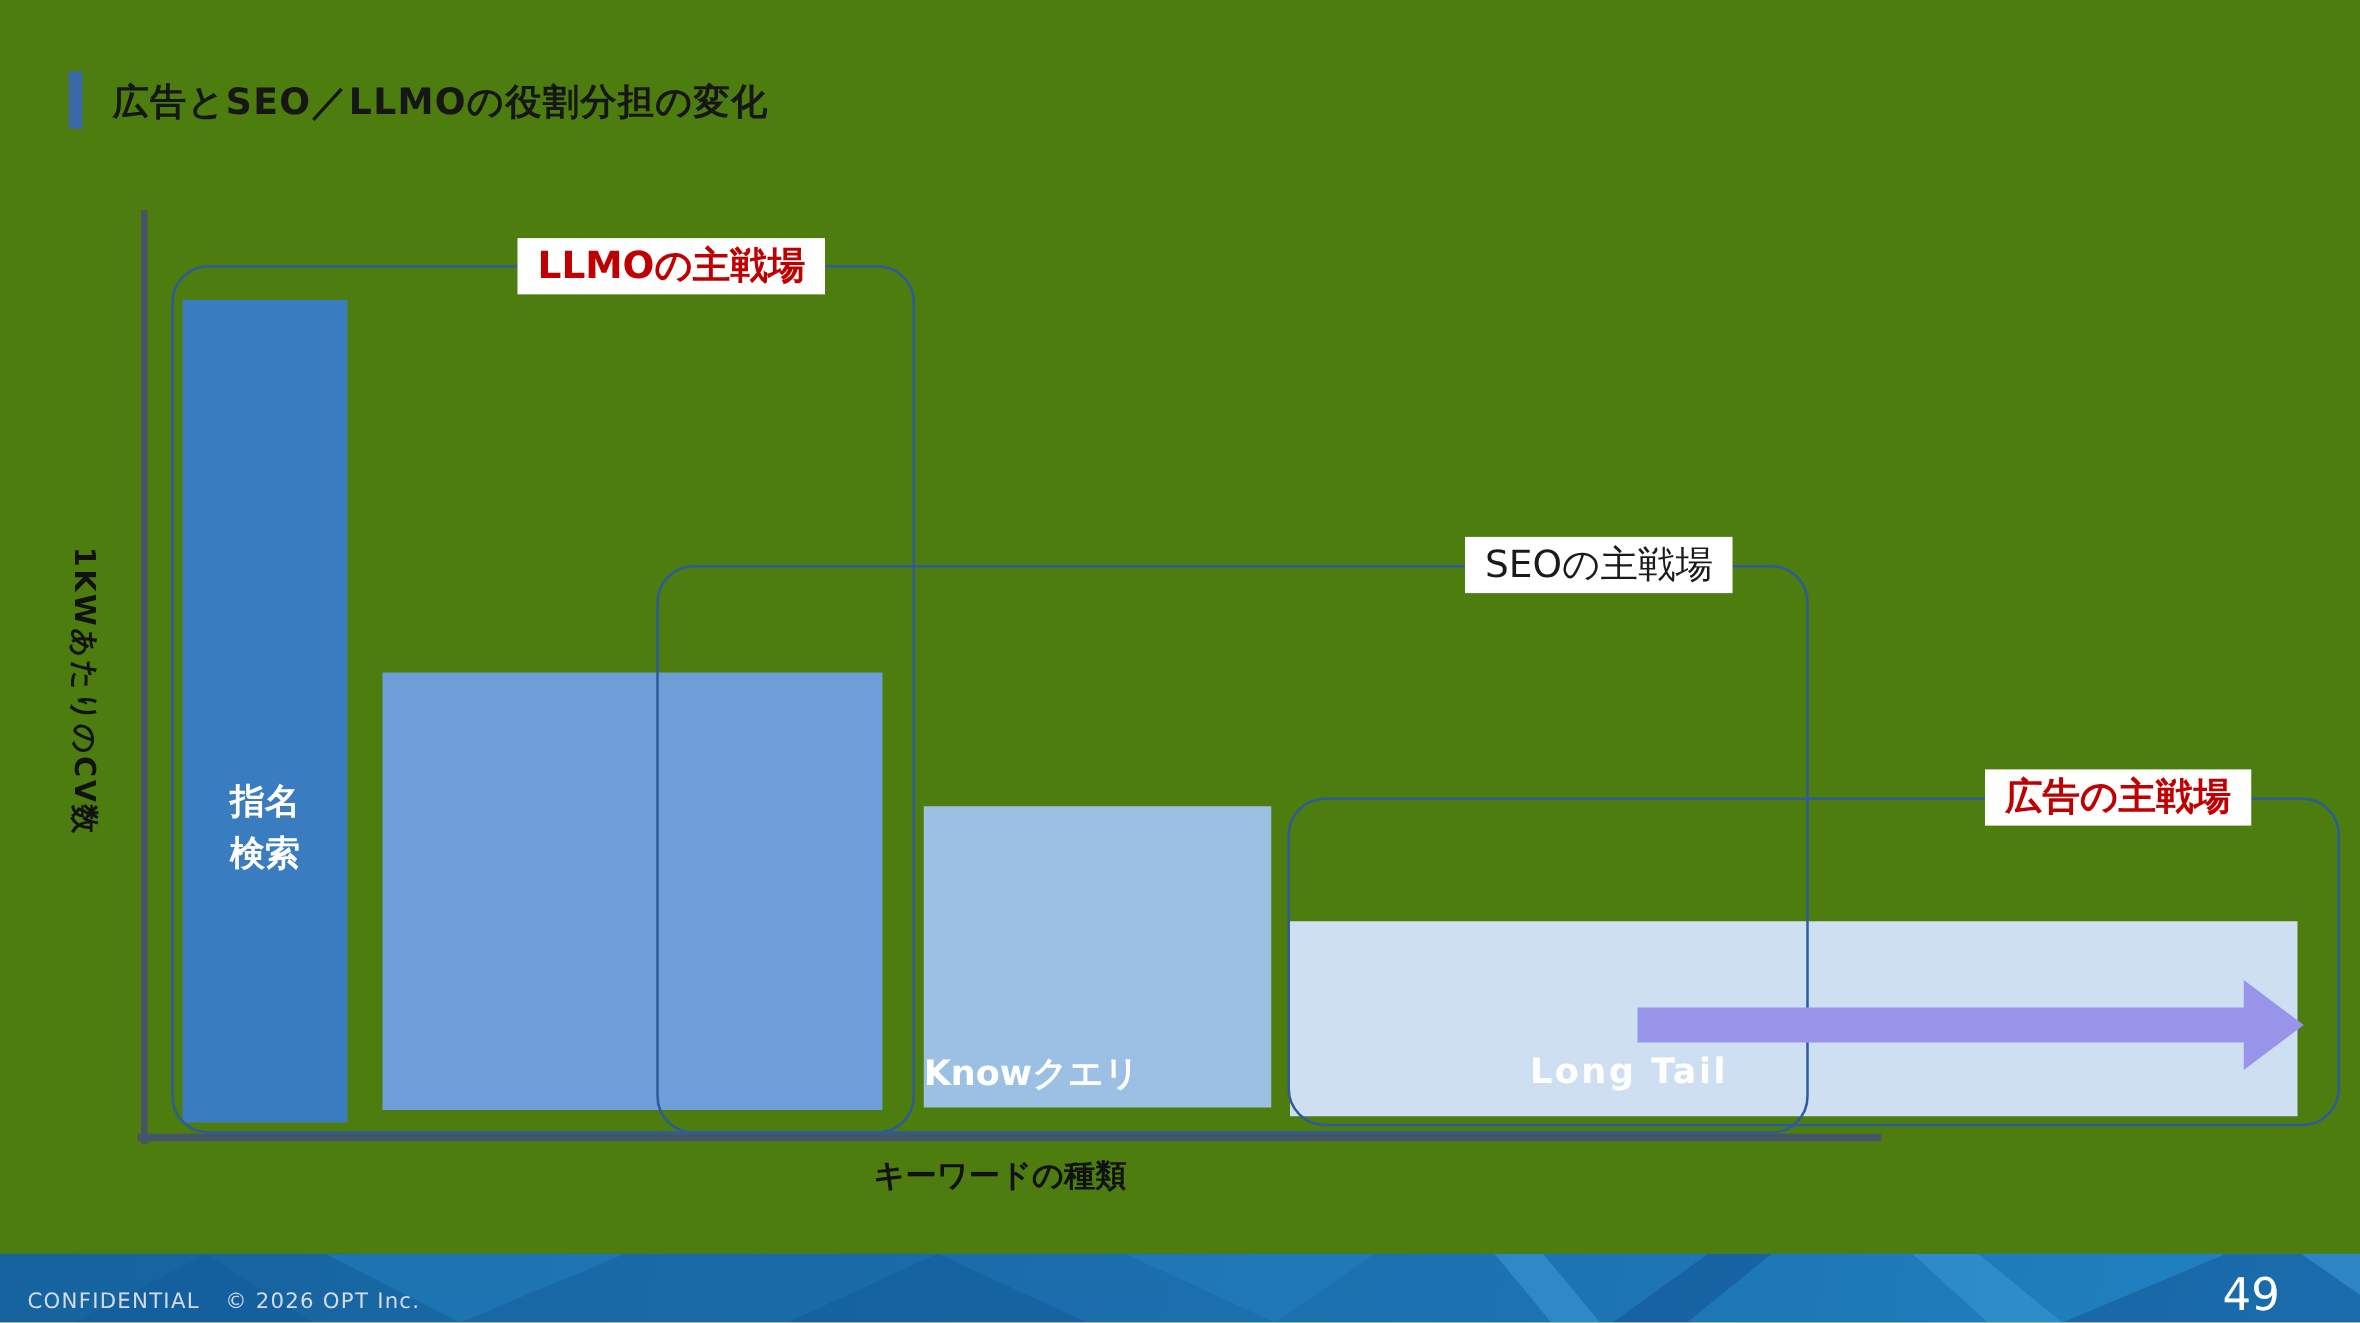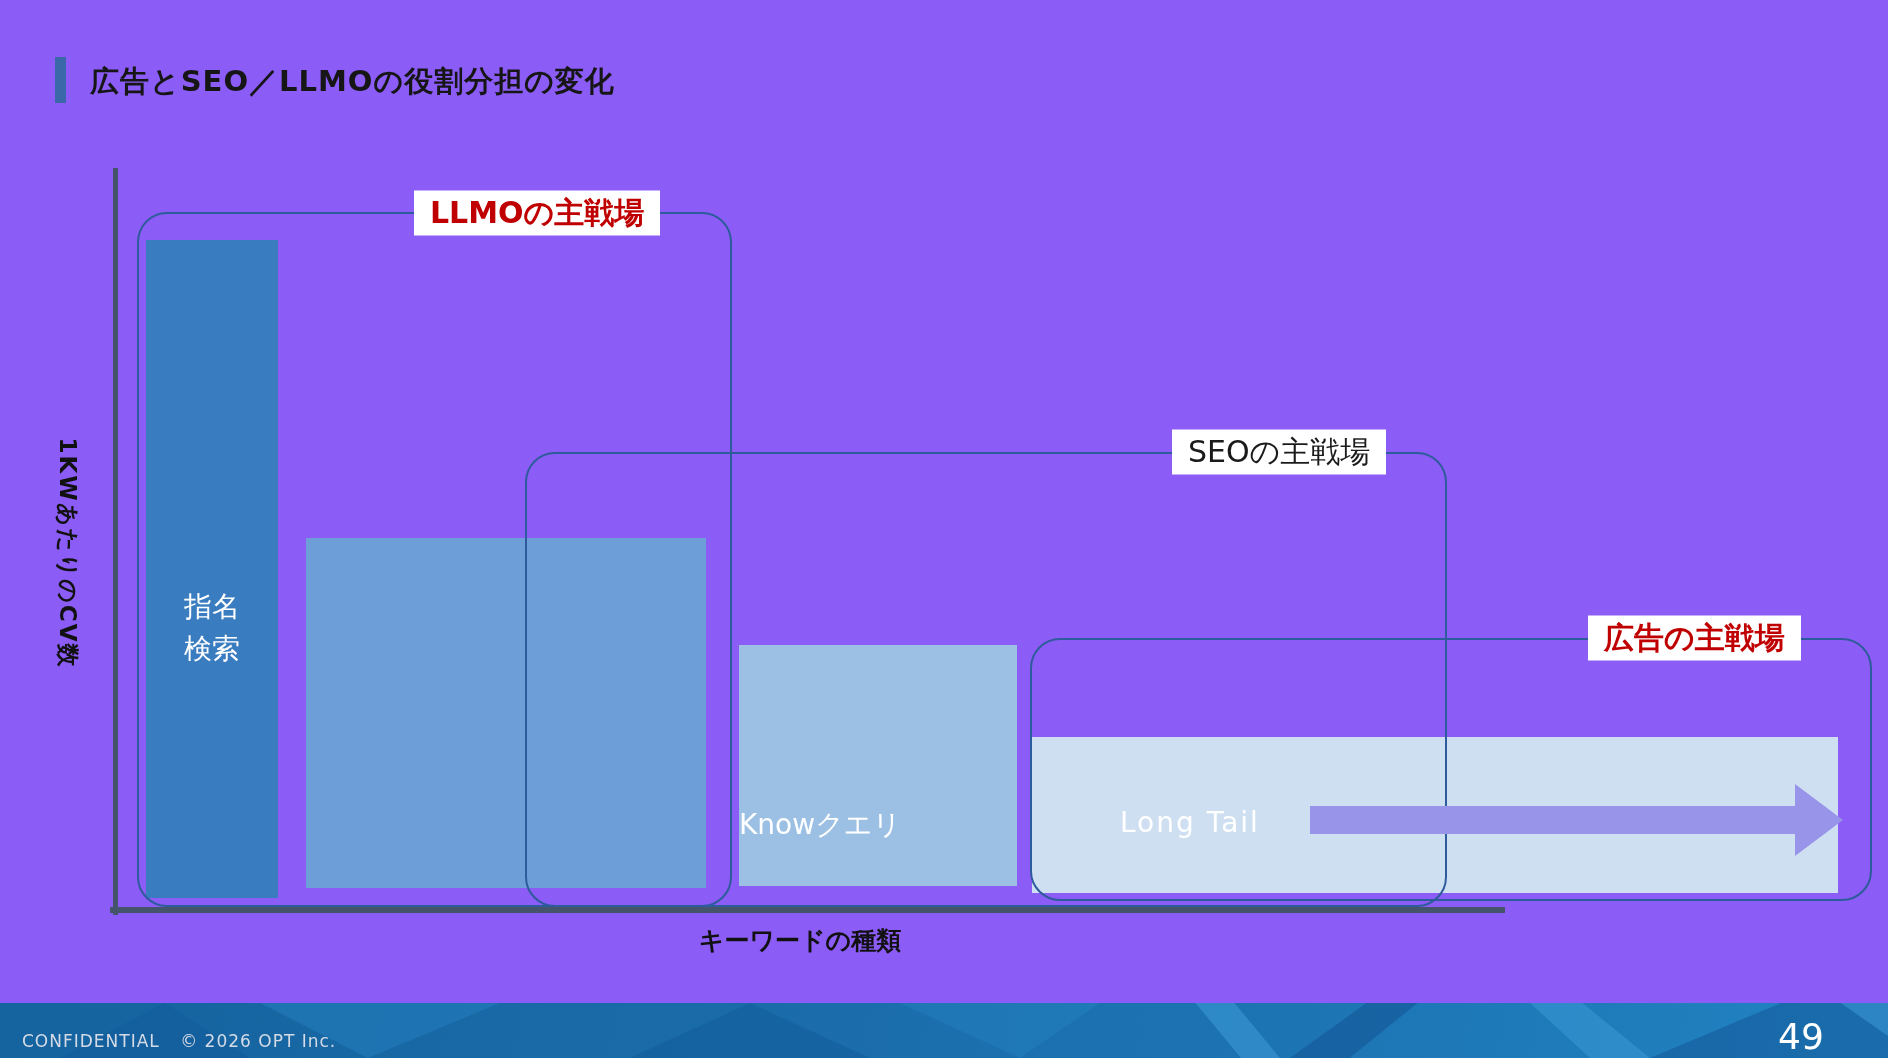--- a/index.html
+++ b/index.html
@@ -1,17 +1,17 @@
 <!DOCTYPE html>
 <html><head>
 <meta charset="utf-8">
 <style>
   html,body{margin:0;padding:0;background:#ffffff;}
   .slide{
-    position:relative;width:1888px;height:1058px;overflow:hidden;background:#8b5cf6;
+    position:relative;width:1888px;height:1058px;overflow:hidden;background:#4d7c0f;
     font-family:"DejaVu Sans","Liberation Sans",sans-serif;
   }
   
   .accent-bar{position:absolute;left:55px;top:57px;width:11px;height:46px;background:#3a68a8;}
   .slide-title{position:absolute;left:90px;top:62px;font-size:29px;font-weight:bold;color:#161616;letter-spacing:1px;white-space:nowrap;}
   .logo{position:absolute;left:1712px;top:20px;display:flex;align-items:center;}
   .logo-text{font-size:52px;font-weight:bold;font-style:italic;color:#1b1b1b;letter-spacing:-2px;line-height:80px;}
   .logo-flower{margin-left:4px;}
   
   .y-axis{position:absolute;left:113px;top:168px;width:5px;height:747px;background:#44546a;}
@@ -20,25 +20,25 @@
     position:absolute;left:-92px;top:538px;width:320px;height:30px;
     text-align:center;font-size:23px;font-weight:bold;color:#111;
     transform:rotate(90deg);letter-spacing:2px;white-space:nowrap;
   }
   .x-axis-label{position:absolute;left:660px;top:924px;width:280px;text-align:center;font-size:25px;font-weight:bold;color:#111;white-space:nowrap;}
   .bar{position:absolute;z-index:1;}
   .bar-1{left:146px;top:240px;width:132px;height:658px;background:#3a7cc0;}
   .bar-2{left:306px;top:538px;width:400px;height:350px;background:#6d9ed8;}
   .bar-3{left:739px;top:645px;width:278px;height:241px;background:#9cc0e4;}
   .bar-4{left:1032px;top:737px;width:806px;height:156px;background:#cfdff2;}
-  .bar-label{position:absolute;z-index:3;color:#ffffff;font-weight:normal;white-space:nowrap;}
+  .bar-label{position:absolute;z-index:3;color:#ffffff;font-weight:bold;white-space:nowrap;margin-top:34px;}
   .bar-1-label{left:146px;top:586px;width:132px;text-align:center;font-size:28px;line-height:42px;}
   .bar-2-label{left:364px;top:650px;font-size:27px;line-height:44px;}
   .bar-3-label{left:739px;top:806px;width:278px;text-align:left;font-size:28px;}
-  .bar-4-label{left:1120px;top:806px;font-size:28px;letter-spacing:2px;}
+  .bar-4-label{left:1224px;top:806px;font-size:28px;letter-spacing:2px;}
   .bar-label div{white-space:nowrap;}
   
   .bracket{position:absolute;border:2px solid #2e5b9b;border-radius:30px;background:transparent;z-index:2;}
   .bracket-llmo{left:137px;top:212px;width:591px;height:691px;}
   .bracket-seo{left:525px;top:452px;width:918px;height:451px;}
   .bracket-ad{left:1030px;top:638px;width:838px;height:259px;}
   .bracket-label{
     position:absolute;z-index:4;transform:translateY(-50%);
     background:#ffffff;padding:2px 16px;font-size:30px;white-space:nowrap;
   }

